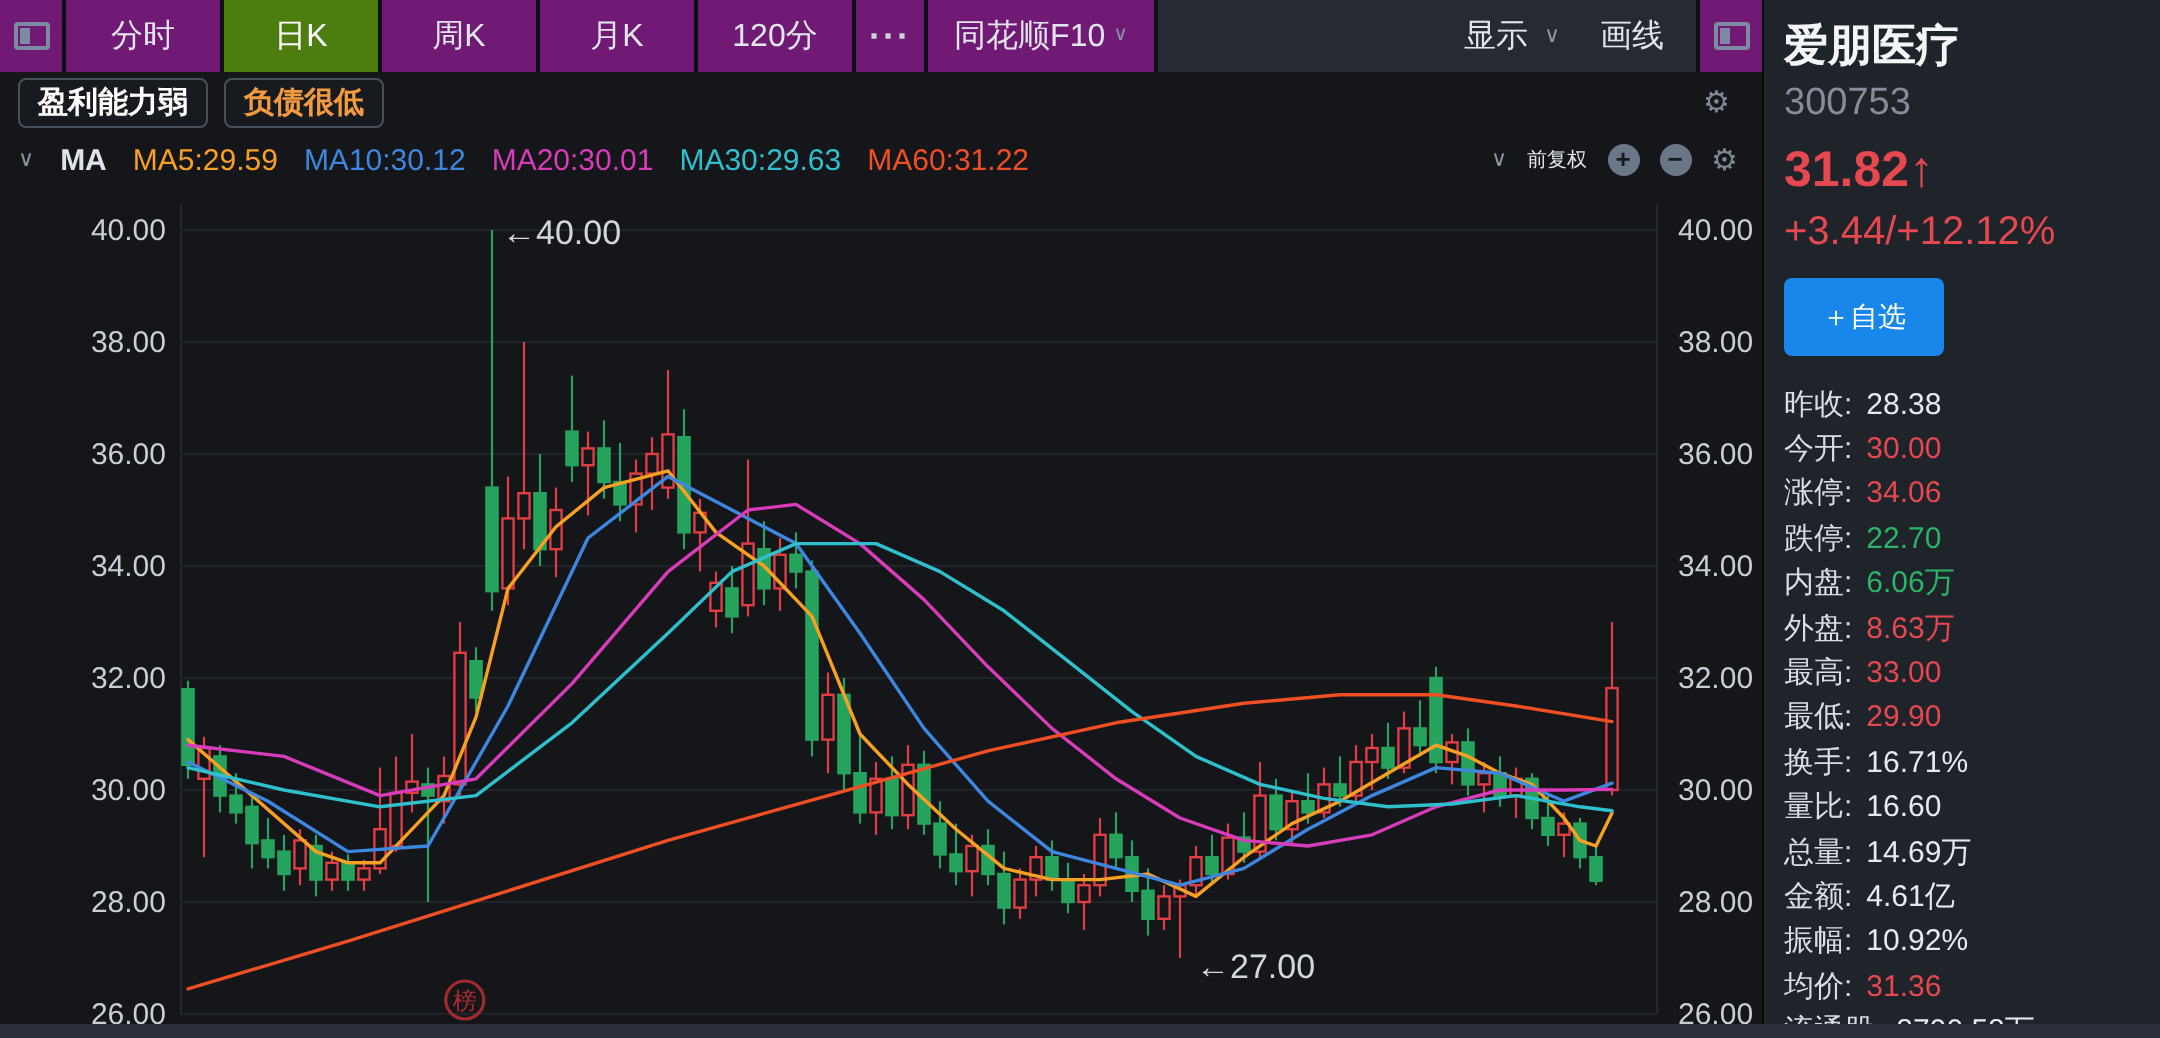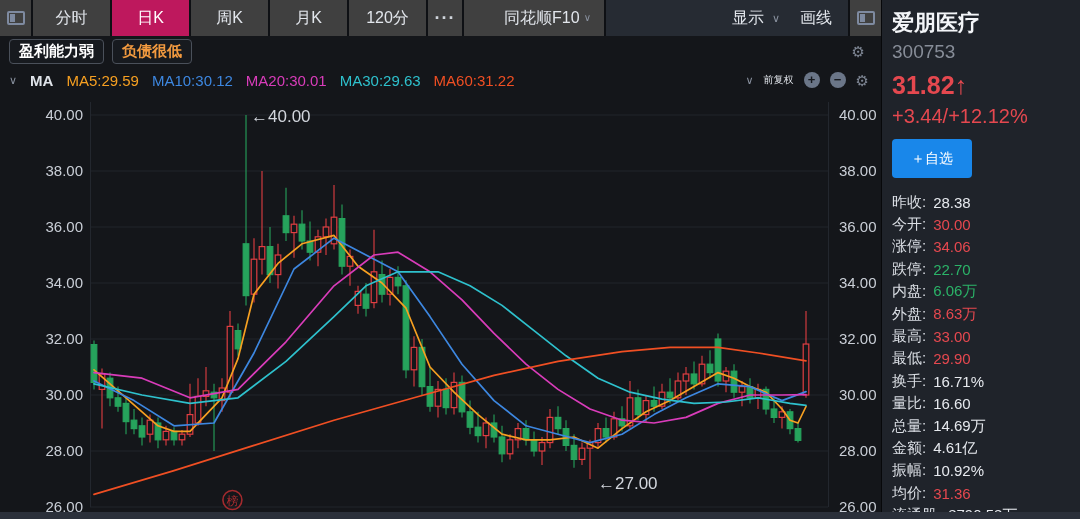--- a/index.html
+++ b/index.html
@@ -5,27 +5,27 @@
   html,body{margin:0;padding:0;background:#0e1014;}
   body{width:1080px;height:519px;overflow:hidden;
        font-family:"Liberation Sans","DejaVu Sans",sans-serif;
        -webkit-font-smoothing:antialiased;}
   .app{position:relative;width:1080px;height:519px;background:#14161a;}
 
   
   .left{position:absolute;left:0;top:0;width:881px;height:519px;background:#14161a;}
 
   .toolbar{height:36px;background:#0e1014;display:flex;align-items:stretch;gap:2px;}
-  .tbtn{background:#404040;display:flex;align-items:center;justify-content:center;
+  .tbtn{background:#701a75;display:flex;align-items:center;justify-content:center;
         color:#e2e6ec;font-size:16px;cursor:pointer;white-space:nowrap;}
   .icon-btn{width:31px;}
   .tab{width:77px;}
-  .tab.active{background:#be185d;color:#fff;}
+  .tab.active{background:#4d7c0f;color:#fff;}
   .more-btn{width:34px;font-size:18px;font-weight:bold;letter-spacing:1px;color:#cfd4db;}
-  .f10-btn{width:113px;gap:4px;padding-left:27px;}
+  .f10-btn{width:113px;gap:4px;}
   .zhengu-btn{width:76px;}
   .tb-right{flex:1;background:#262b33;display:flex;align-items:center;
             justify-content:flex-end;gap:8px;padding-right:16px;}
   .chev{color:#8a92a0;font-size:11px;line-height:1;}
   .chev.small{font-size:10px;}
   .layout-glyph{width:18px;height:14px;border:2px solid #7e8aa0;border-radius:2px;
                 position:relative;box-sizing:border-box;}
   .layout-glyph::after{content:"";position:absolute;left:1px;top:1px;bottom:1px;width:5px;
                 background:#7e8aa0;}
   .tb-label{color:#e2e6ec;font-size:16px;}

